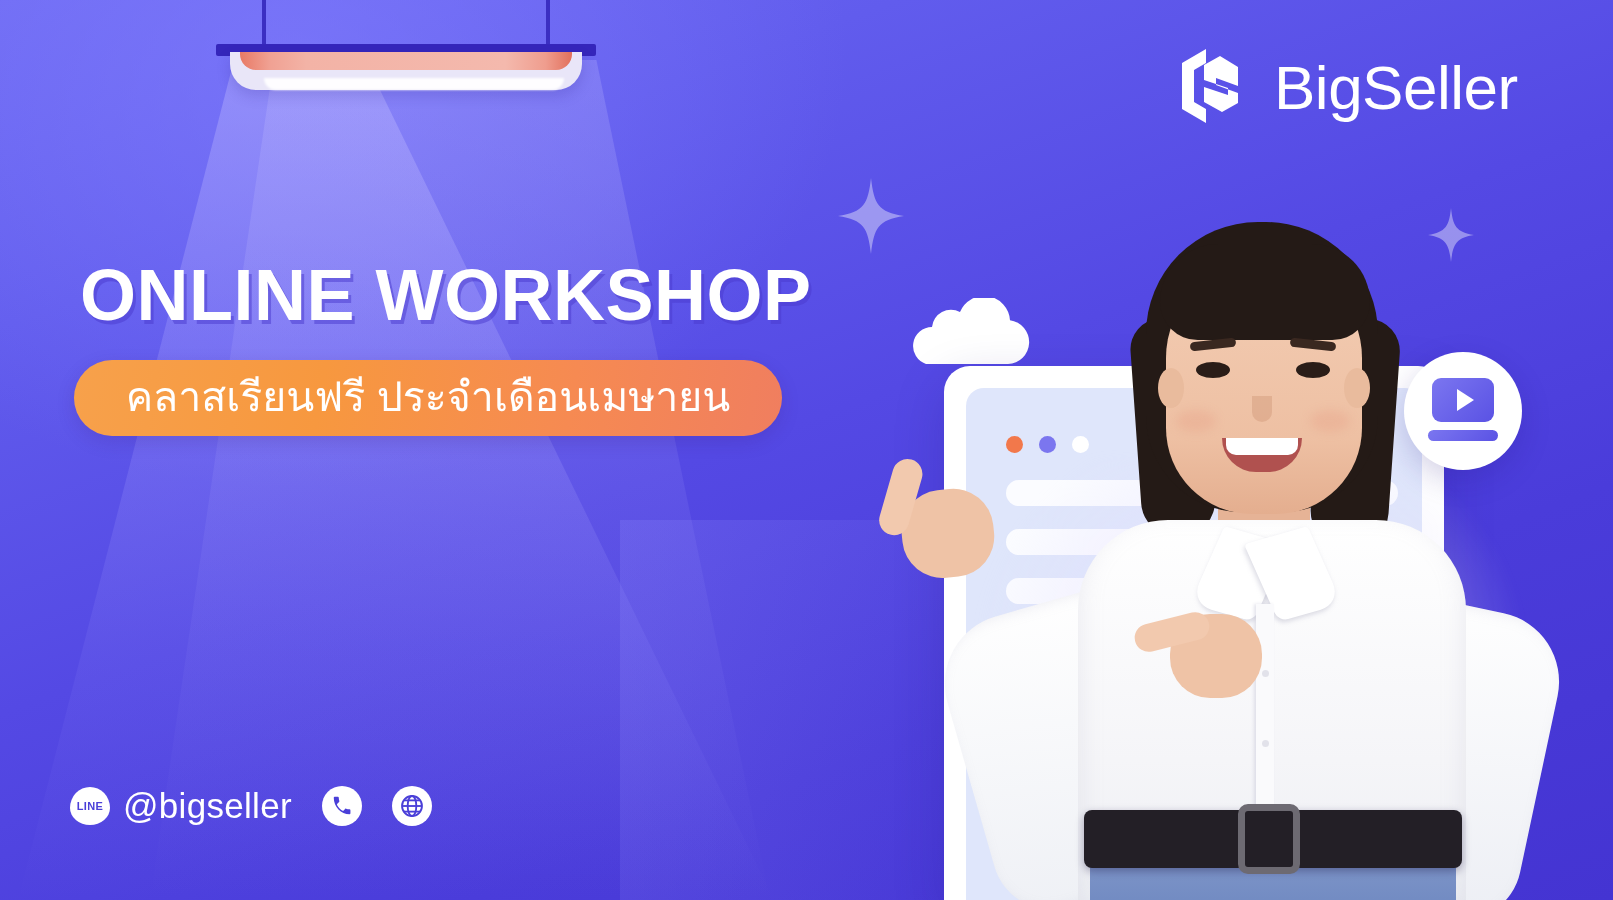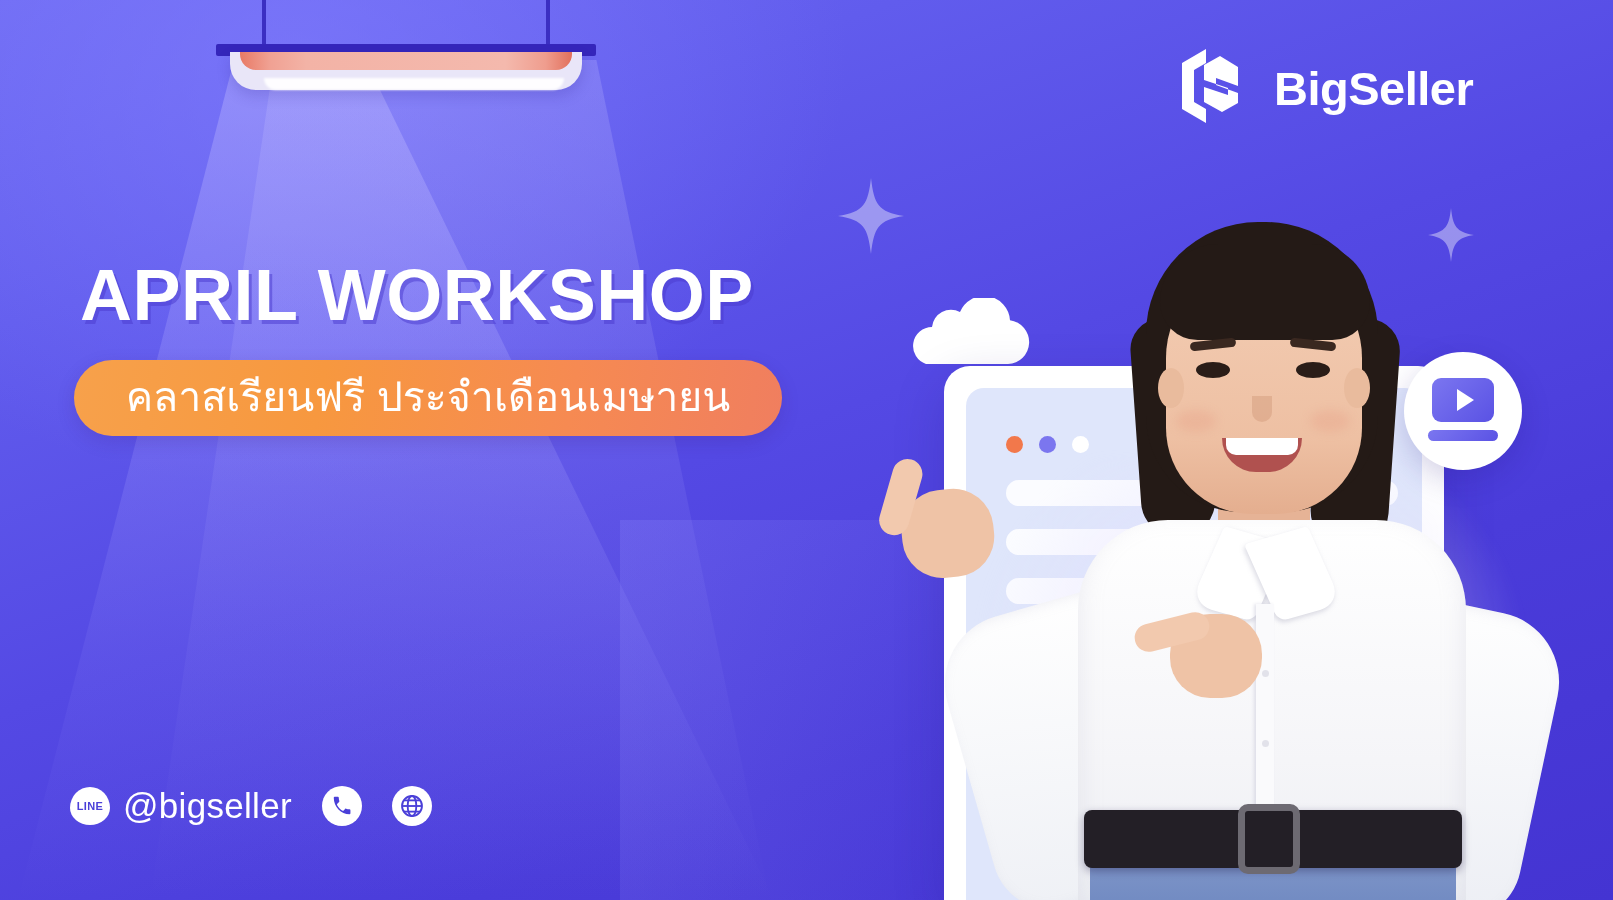--- a/index.html
+++ b/index.html
@@ -175,21 +175,21 @@
   .contacts{ position:absolute; left:70px; top:786px; display:flex; align-items:center; gap:30px; }
   .c-item{ display:flex; align-items:center; gap:13px; }
   .c-item .label{ color:#fff; font-size:35px; font-weight:500; letter-spacing:.3px; white-space:nowrap; }
   .ico{ width:40px; height:40px; display:flex; align-items:center; justify-content:center; flex:0 0 auto; }
   .line-ico{ width:40px; height:38px; background:#fff; border-radius:50% 50% 50% 50%/55% 55% 45% 45%; display:flex; align-items:center; justify-content:center; }
   .line-ico b{ color:#4a3fd8; font-size:11px; font-weight:bold; letter-spacing:.4px; }
   .round-ico{ width:40px; height:40px; border-radius:50%; background:#fff; display:flex; align-items:center; justify-content:center; }
 
   
   .brand{ position:absolute; left:1176px; top:46px; display:flex; align-items:center; gap:22px; }
-  .brand .name{ color:#fff; font-size:47px; font-weight:700; letter-spacing:-.5px; line-height:1; }
+  .brand .name{ color:#fff; font-size:62px; font-weight:400; letter-spacing:-.5px; line-height:1; }
 </style>
 </head>
 <body>
 
 <div class="banner">
 
   <div class="cone"></div>
   <div class="cone2"></div>
   <div class="glowwash"></div>
 
@@ -285,21 +285,21 @@
       <div class="fist" style="left:18px; top:40px; width:92px; height:88px;"></div>
       <div class="finger" style="left:6px; top:4px; width:30px; height:78px; transform:rotate(22deg);"></div>
     </div>
     <div class="w-handR">
       <div class="fist" style="left:22px; top:14px; width:92px; height:84px;"></div>
       <div class="finger" style="left:-14px; top:18px; width:76px; height:28px; transform:rotate(-14deg);"></div>
     </div>
   </div>
 
   <div class="headline">
-    <div class="t-workshop">APRIL WORKSHOP</div>
+    <div class="t-workshop">ONLINE WORKSHOP</div>
     <div class="pill">
       <span>คลาสเรียนฟรี ประจำเดือนเมษายน</span>
     </div>
   </div>
 
   <div class="contacts">
     <div class="c-item">
       <div class="ico">
         <div class="line-ico">
             <b>LINE</b>

